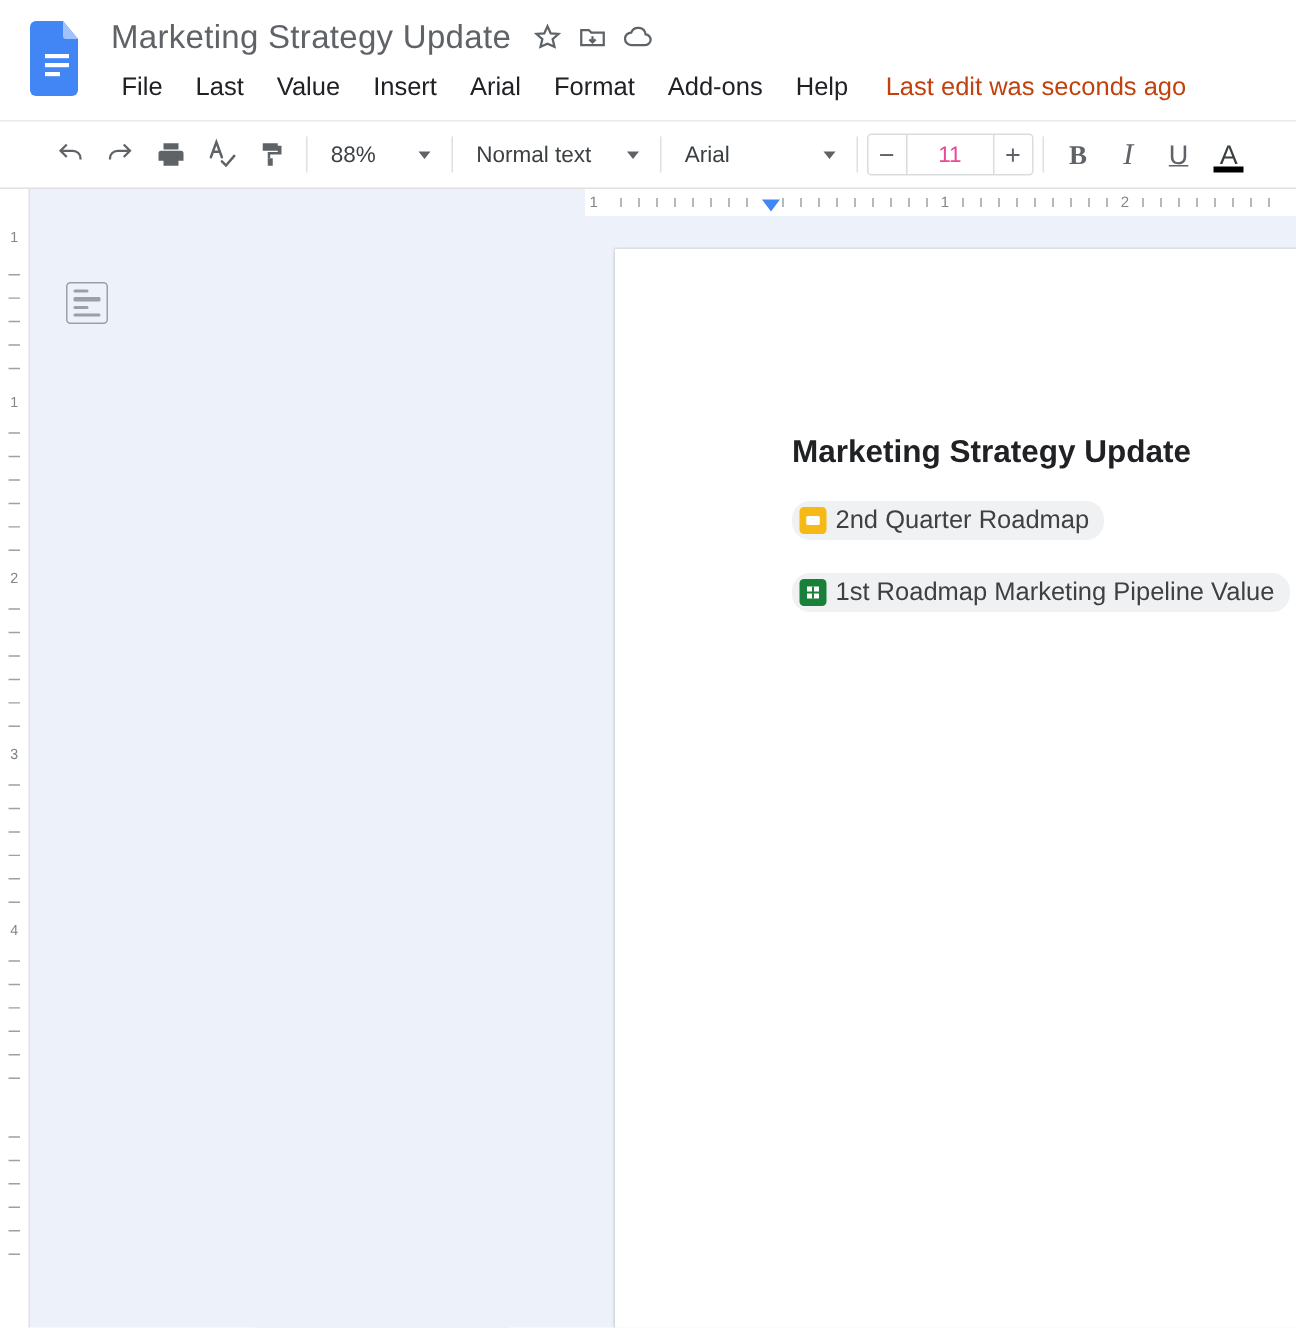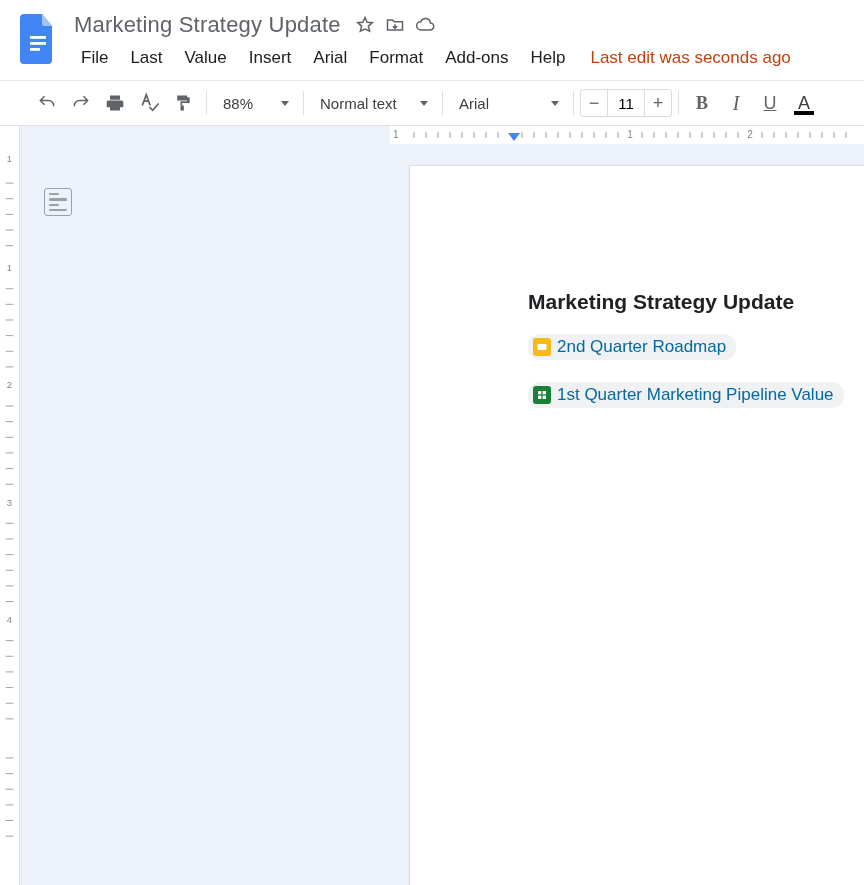--- a/index.html
+++ b/index.html
@@ -131,27 +131,27 @@
     width: 26px;
     display: flex;
     align-items: center;
     justify-content: center;
     font-size: 18px;
     color: #5f6368;
     cursor: pointer;
     user-select: none;
   }
   .font-size-input {
-    width: 38px;
+    width: 59px;
     border: none;
     border-left: 1px solid #dadce0;
     border-right: 1px solid #dadce0;
     text-align: center;
     font-size: 15px;
-    color: #000000;
+    color: #ec4899;
     outline: none;
     height: 100%;
   }
 
   .tb-bold { font-weight: 700; font-size: 18px; color: #5f6368; font-family: "Times New Roman", serif; }
   .tb-italic { font-style: italic; font-family: "Times New Roman", serif; font-size: 20px; color: #5f6368; }
   .tb-under { text-decoration: underline; font-size: 18px; color: #5f6368; font-family: Arial; }
   .tb-textcolor {
     position: relative;
     font-size: 18px;
@@ -267,21 +267,21 @@
     color: #202124;
   }
   .chip {
     display: inline-flex;
     align-items: center;
     gap: 6px;
     background: #eff1f3;
     border-radius: 12px;
     padding: 3px 10px 3px 5px;
     font-size: 17px;
-    color: #0369a1;
+    color: #404040;
     margin-bottom: 22px;
   }
   .chip-icon {
     width: 18px; height: 18px;
     border-radius: 3px;
     display: inline-flex;
     align-items: center;
     justify-content: center;
   }
   .chip-slides { background: #f5ba15; }
@@ -536,18 +536,18 @@
 
       <div>
         <span class="chip">
           <span class="chip-icon chip-sheets">
             <svg viewBox="0 0 12 12">
               <rect x="2" y="2" width="8" height="8" fill="#fff"></rect>
               <line x1="6" y1="2" x2="6" y2="10" stroke="#188038" stroke-width="1.3"></line>
               <line x1="2" y1="6" x2="10" y2="6" stroke="#188038" stroke-width="1.3"></line>
             </svg>
           </span>
-          <span>1st Quarter Marketing Pipeline Value</span>
+          <span>1st Roadmap Marketing Pipeline Value</span>
         </span>
       </div>
     </div>
   </div>
 </div>
 
 </body></html>

